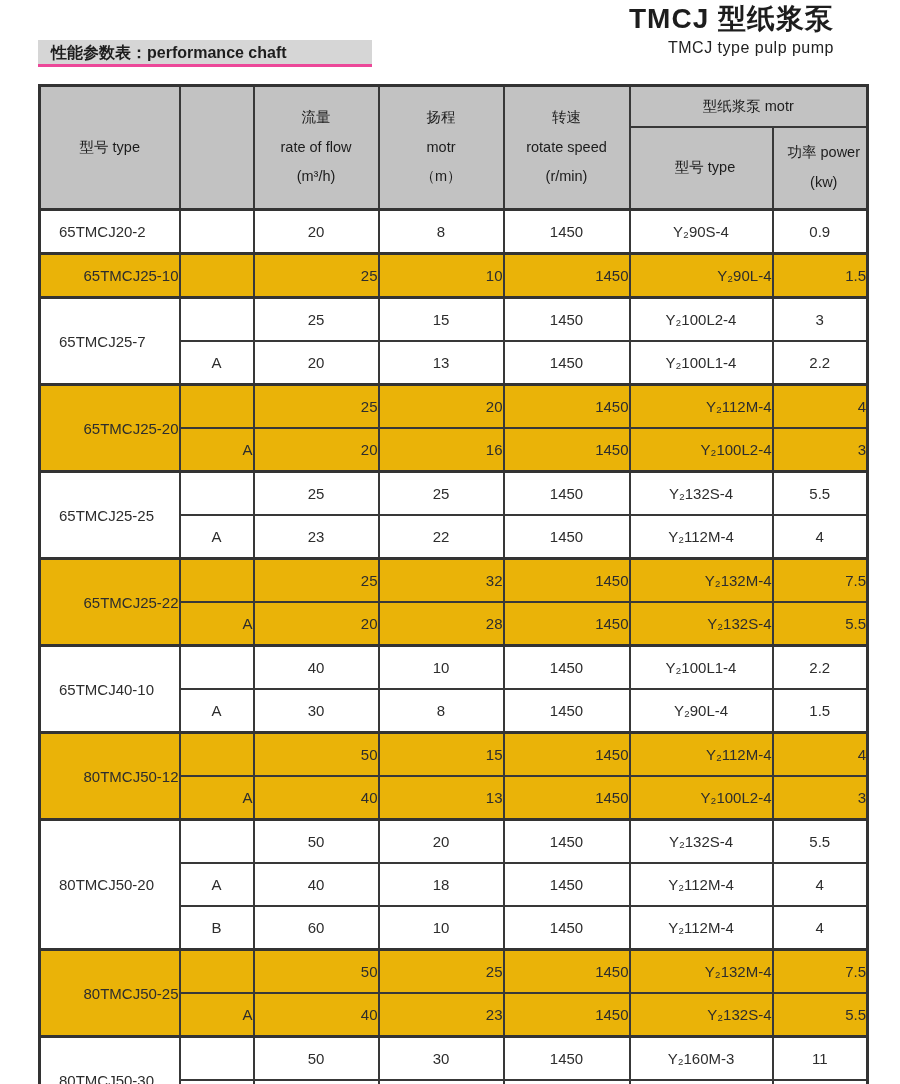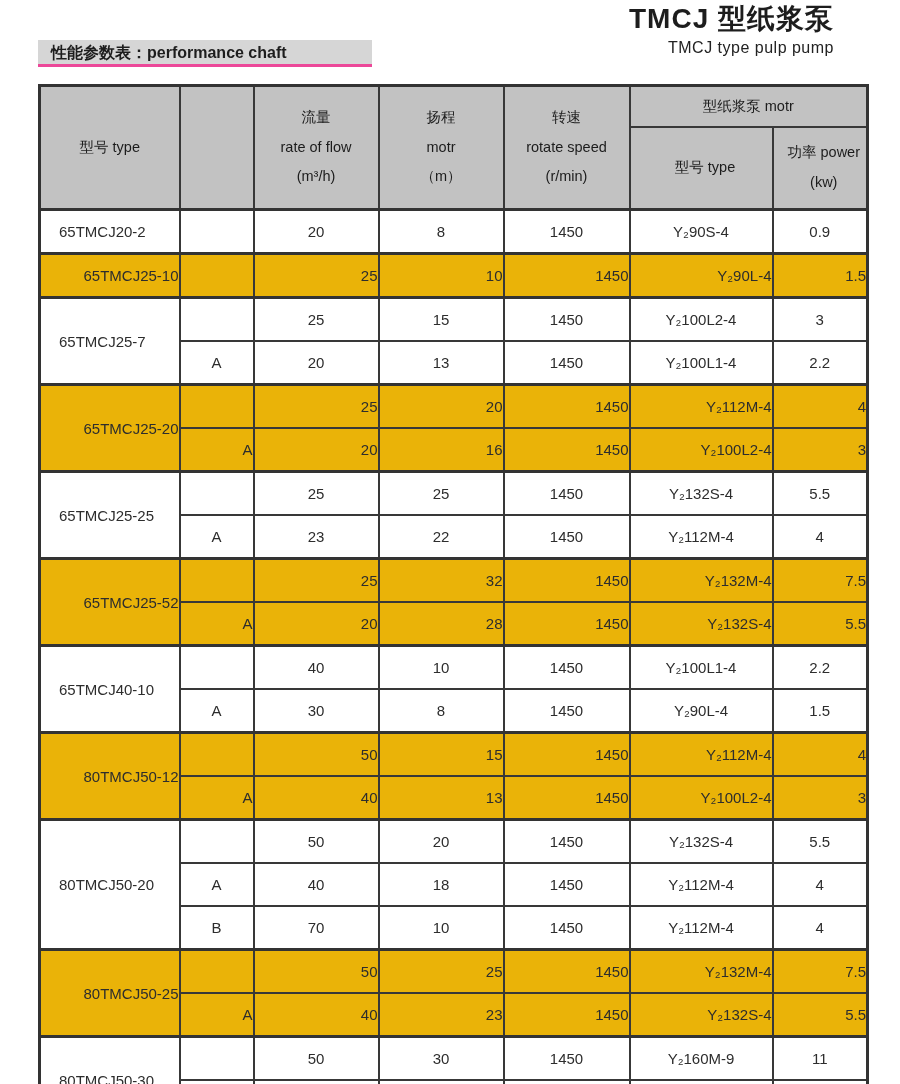--- a/index.html
+++ b/index.html
@@ -197,21 +197,21 @@
         </tr>
         <tr>
           <td>A</td>
           <td>23</td>
           <td>22</td>
           <td>1450</td>
           <td>Y₂112M-4</td>
           <td>4</td>
         </tr>
         <tr class="alt group-start">
-          <td class="model-cell" rowspan="2">65TMCJ25-52</td>
+          <td class="model-cell" rowspan="2">65TMCJ25-22</td>
           <td></td>
           <td>25</td>
           <td>32</td>
           <td>1450</td>
           <td>Y₂132M-4</td>
           <td>7.5</td>
         </tr>
         <tr class="alt">
           <td>A</td>
           <td>20</td>
@@ -266,21 +266,21 @@
         <tr>
           <td>A</td>
           <td>40</td>
           <td>18</td>
           <td>1450</td>
           <td>Y₂112M-4</td>
           <td>4</td>
         </tr>
         <tr>
           <td>B</td>
-          <td>70</td>
+          <td>60</td>
           <td>10</td>
           <td>1450</td>
           <td>Y₂112M-4</td>
           <td>4</td>
         </tr>
         <tr class="alt group-start">
           <td class="model-cell" rowspan="2">80TMCJ50-25</td>
           <td></td>
           <td>50</td>
           <td>25</td>
@@ -295,21 +295,21 @@
           <td>1450</td>
           <td>Y₂132S-4</td>
           <td>5.5</td>
         </tr>
         <tr class="group-start">
           <td class="model-cell" rowspan="2">80TMCJ50-30</td>
           <td></td>
           <td>50</td>
           <td>30</td>
           <td>1450</td>
-          <td>Y₂160M-9</td>
+          <td>Y₂160M-3</td>
           <td>11</td>
         </tr>
         <tr>
           <td>A</td>
           <td>40</td>
           <td>26</td>
           <td>1450</td>
           <td>Y₂132M-4</td>
           <td>7.5</td>
         </tr>

